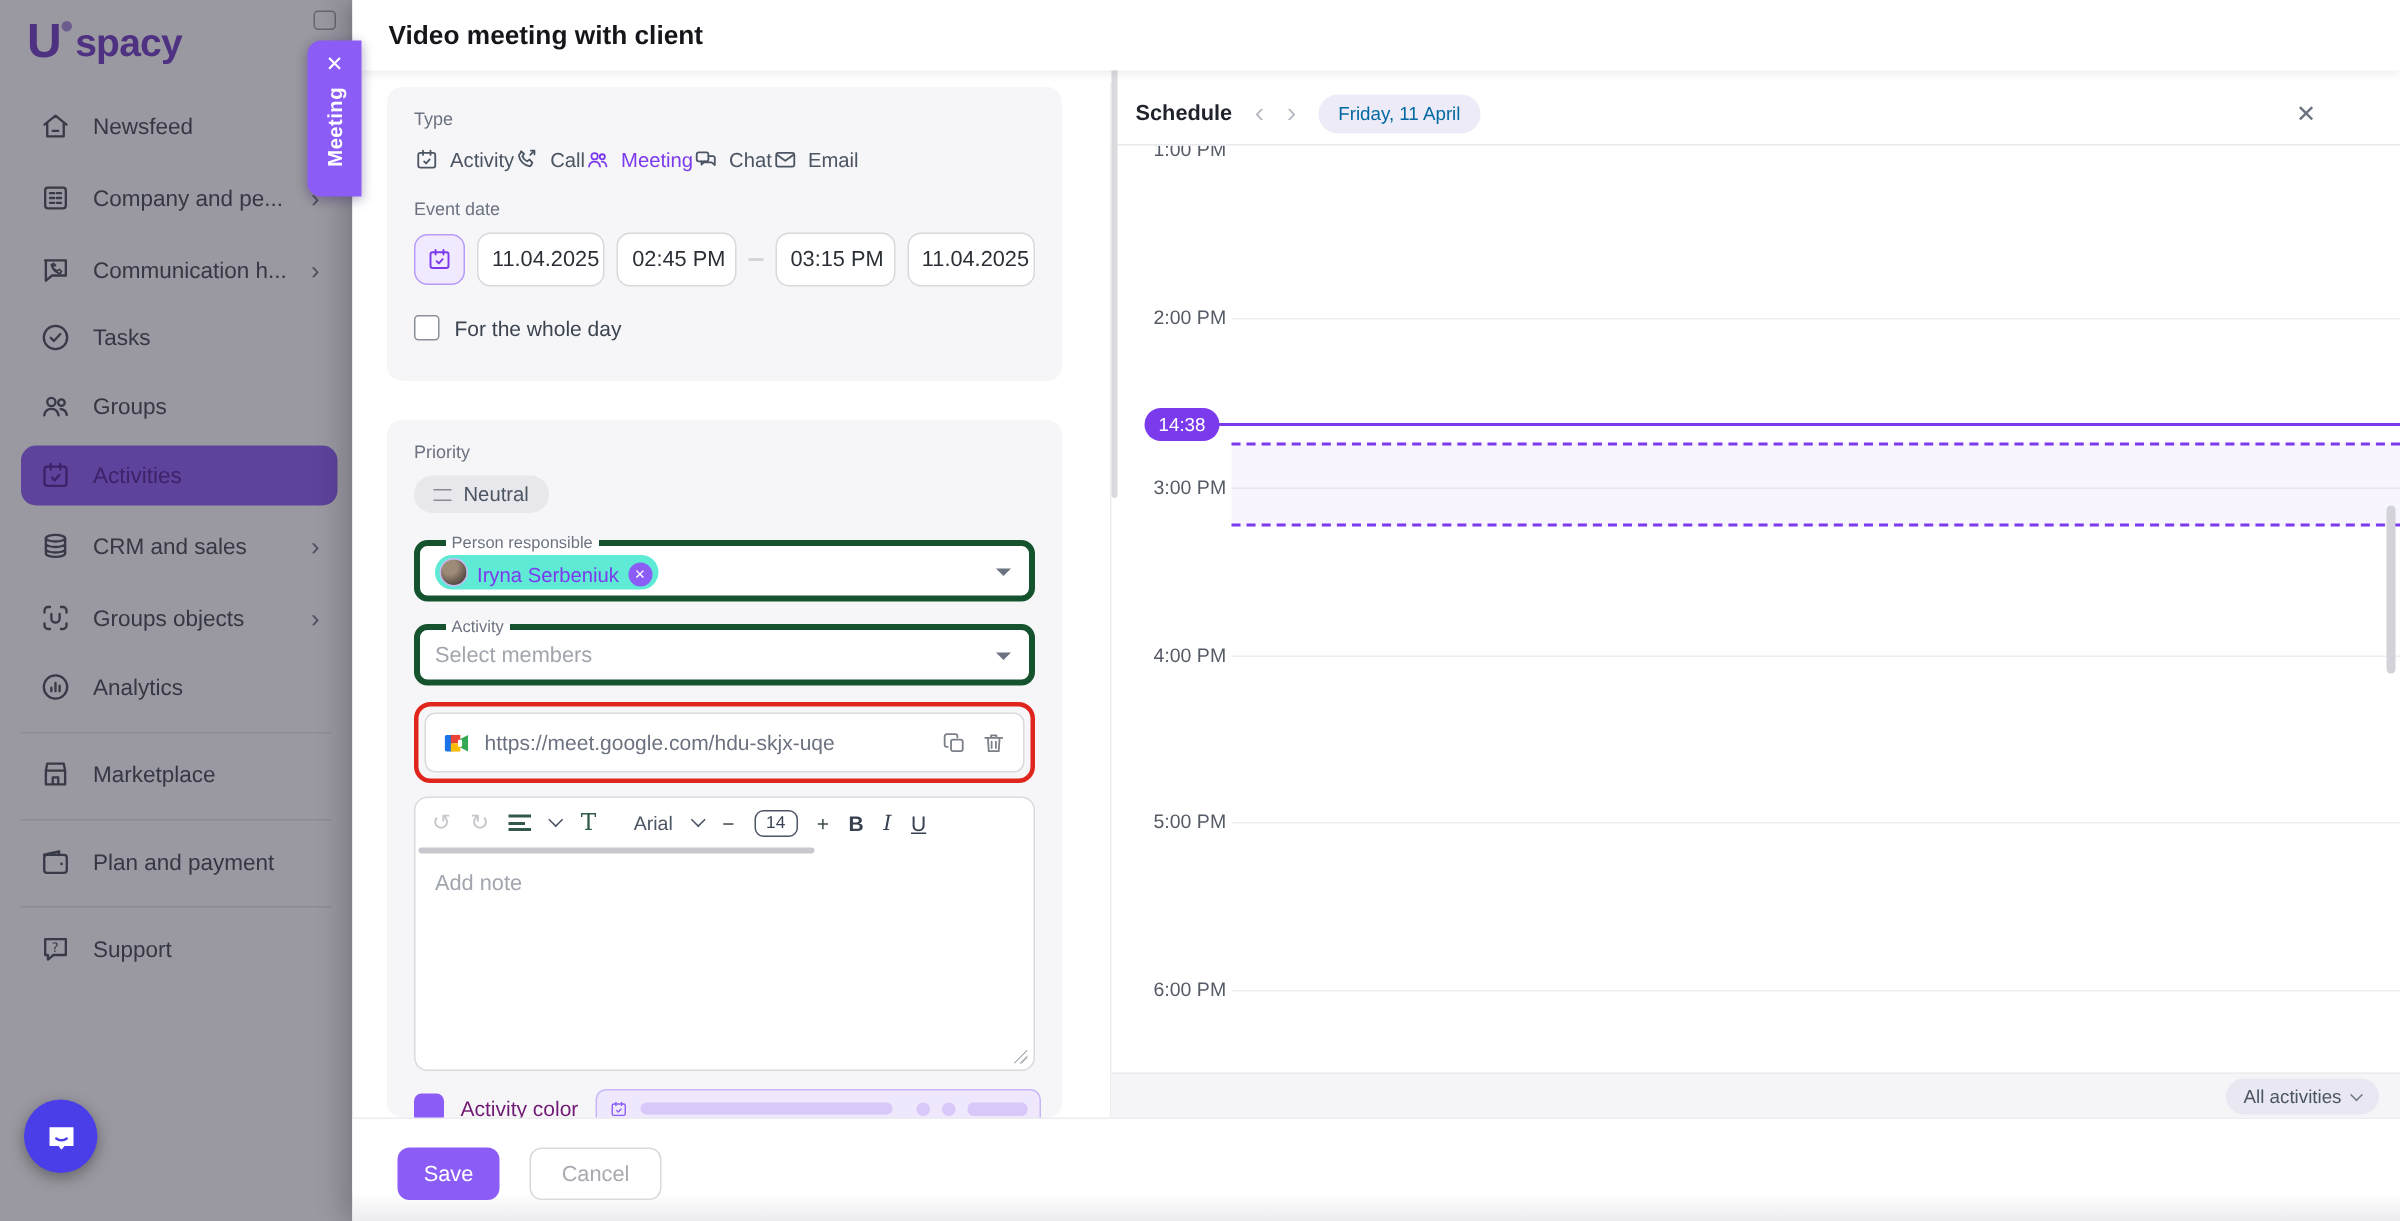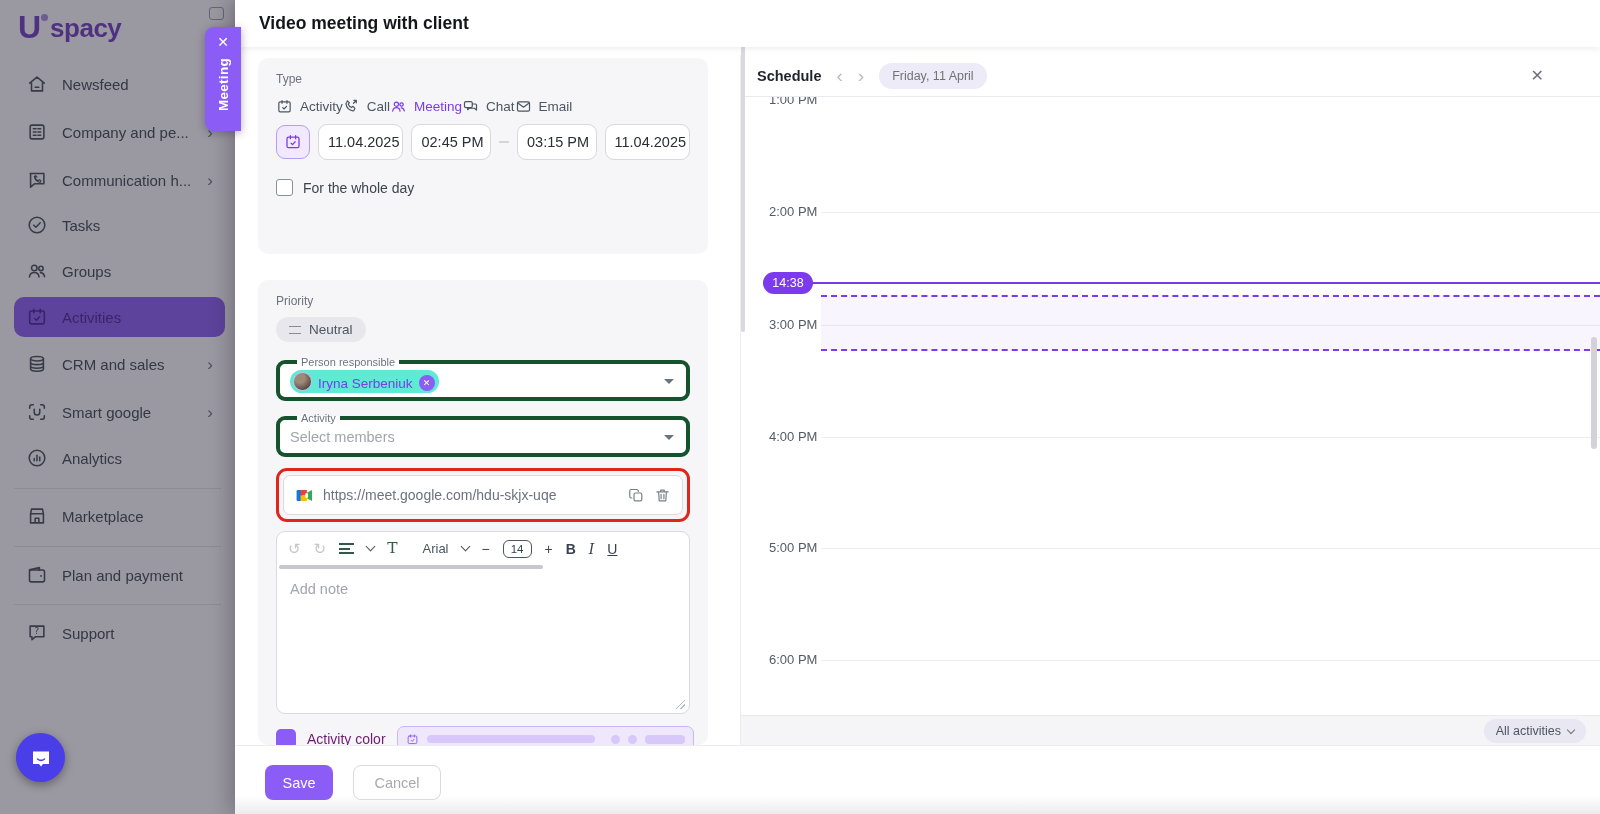--- a/index.html
+++ b/index.html
@@ -103,21 +103,21 @@
   .skel-short { width:40px; height:9px; background:#d8c8f9; border-radius:4px; }
   .skel-spacer { flex:1; }
 
   .main-scrollbar { position:absolute; left:506px; top:20px; width:4px; height:312px; background:#d9d9de; border-radius:2px; z-index:5; cursor:grab; }
 
   
   .schedule { position:absolute; left:505px; top:55px; right:0; bottom:69px; background:#fff; border-left:1px solid #ededf1; }
   .sch-header { position:relative; height:42px; display:flex; align-items:center; gap:15px; padding:0 16px; border-bottom:1px solid #e9e9ee; background:#fff; z-index:3; }
   .sch-title { font-size:14.5px; font-weight:700; color:#1f232b; }
   .sch-nav { font-size:19px; color:#b9bcc4; line-height:1; cursor:pointer; }
-  .date-pill { background:#ecebf7; border-radius:13px; height:26px; padding:0 13px; display:flex; align-items:center; font-size:12.5px; color:#737373; cursor:pointer; }
+  .date-pill { background:#ecebf7; border-radius:13px; height:26px; padding:0 13px; display:flex; align-items:center; font-size:12.5px; color:#0369a1; cursor:pointer; }
   .sch-close { margin-left:auto; margin-right:40px; font-size:16px; color:#6b7280; cursor:pointer; }
   .sch-body { position:absolute; top:42px; left:0; right:0; bottom:30px; overflow:hidden; }
   .hour-label { position:absolute; left:28px; width:60px; font-size:13px; color:#555b66; }
   .gridline { position:absolute; left:80px; right:0; height:1px; background:#ededf1; }
   .slot { position:absolute; left:80px; right:0; top:198px; height:56px; background:rgba(139,92,246,.06); border-top:2px dashed #7c3aed; border-bottom:2px dashed #7c3aed; cursor:grab; }
   .nowline { position:absolute; left:64px; right:0; top:185px; height:2px; background:#7c3aed; z-index:2; }
   .nowpill { position:absolute; left:22px; top:175px; width:50px; height:22px; background:#7c3aed; border-radius:11px; color:#fff; font-size:12.5px; display:flex; align-items:center; justify-content:center; z-index:3; }
   .sched-scroll { position:absolute; right:3px; top:240px; width:6px; height:112px; background:#d2d2d8; border-radius:3px; cursor:grab; }
   .sch-footer { position:absolute; left:0; right:0; bottom:0; height:30px; background:#f5f5f8; border-top:1px solid #eaeaef; }
   .filter-pill { position:absolute; right:14px; top:3px; height:24px; background:#e9e8f2; border-radius:12px; padding:0 12px; display:flex; align-items:center; gap:7px; font-size:12.5px; color:#4b5563; cursor:pointer; }
@@ -193,21 +193,21 @@
           <ellipse cx="12" cy="6.3" rx="7" ry="2.4"></ellipse>
           <path d="M5 6.3v4c0 1.3 3.1 2.4 7 2.4s7-1.1 7-2.4v-4M5 10.3v4c0 1.3 3.1 2.4 7 2.4s7-1.1 7-2.4v-4M5 14.3v3.2c0 1.3 3.1 2.4 7 2.4s7-1.1 7-2.4v-3.2"></path>
         </svg>
       <span class="sb-label">CRM and sales</span>
       <span class="sb-chev">›</span>
     </div>
     <div class="sb-item" style="top:392px">
       <svg class="ic" viewBox="0 0 24 24">
           <path d="M8 4H6.5A2.5 2.5 0 0 0 4 6.5V8M16 4h1.5A2.5 2.5 0 0 1 20 6.5V8M8 20H6.5A2.5 2.5 0 0 1 4 17.5V16M16 20h1.5a2.5 2.5 0 0 0 2.5-2.5V16M9 9v3.3a3 3 0 0 0 6 0V9"></path>
         </svg>
-      <span class="sb-label">Smart google</span>
+      <span class="sb-label">Groups objects</span>
       <span class="sb-chev">›</span>
     </div>
     <div class="sb-item" style="top:438px">
       <svg class="ic" viewBox="0 0 24 24">
           <circle cx="12" cy="12" r="8.5"></circle>
           <path d="M9 15v-2.5M12 15V9M15 15v-4"></path>
         </svg>
       <span class="sb-label">Analytics</span>
     </div>
     <div class="sb-div" style="top:488px"></div>
@@ -290,20 +290,21 @@
           </div>
           <div class="type-opt">
             <svg class="ic" viewBox="0 0 24 24">
                 <rect x="3.5" y="5.5" width="17" height="13" rx="2"></rect>
                 <path d="M4.5 7.5 12 13l7.5-5.5"></path>
               </svg>
             <span>Email</span>
           </div>
         </div>
 
+        <div class="fld-label ev-label">Event date</div>
         <div class="date-row">
           <div class="cal-btn">
             <svg class="ic" viewBox="0 0 24 24">
                 <rect x="4" y="5.5" width="16" height="14" rx="2"></rect>
                 <path d="M8.5 3.5v4M15.5 3.5v4M9.5 13.6l1.9 1.9 3.4-3.8"></path>
               </svg>
           </div>
           <div class="dfield w-date">11.04.2025</div>
           <div class="dfield w-time">02:45 PM</div>
           <div class="dash"></div>

